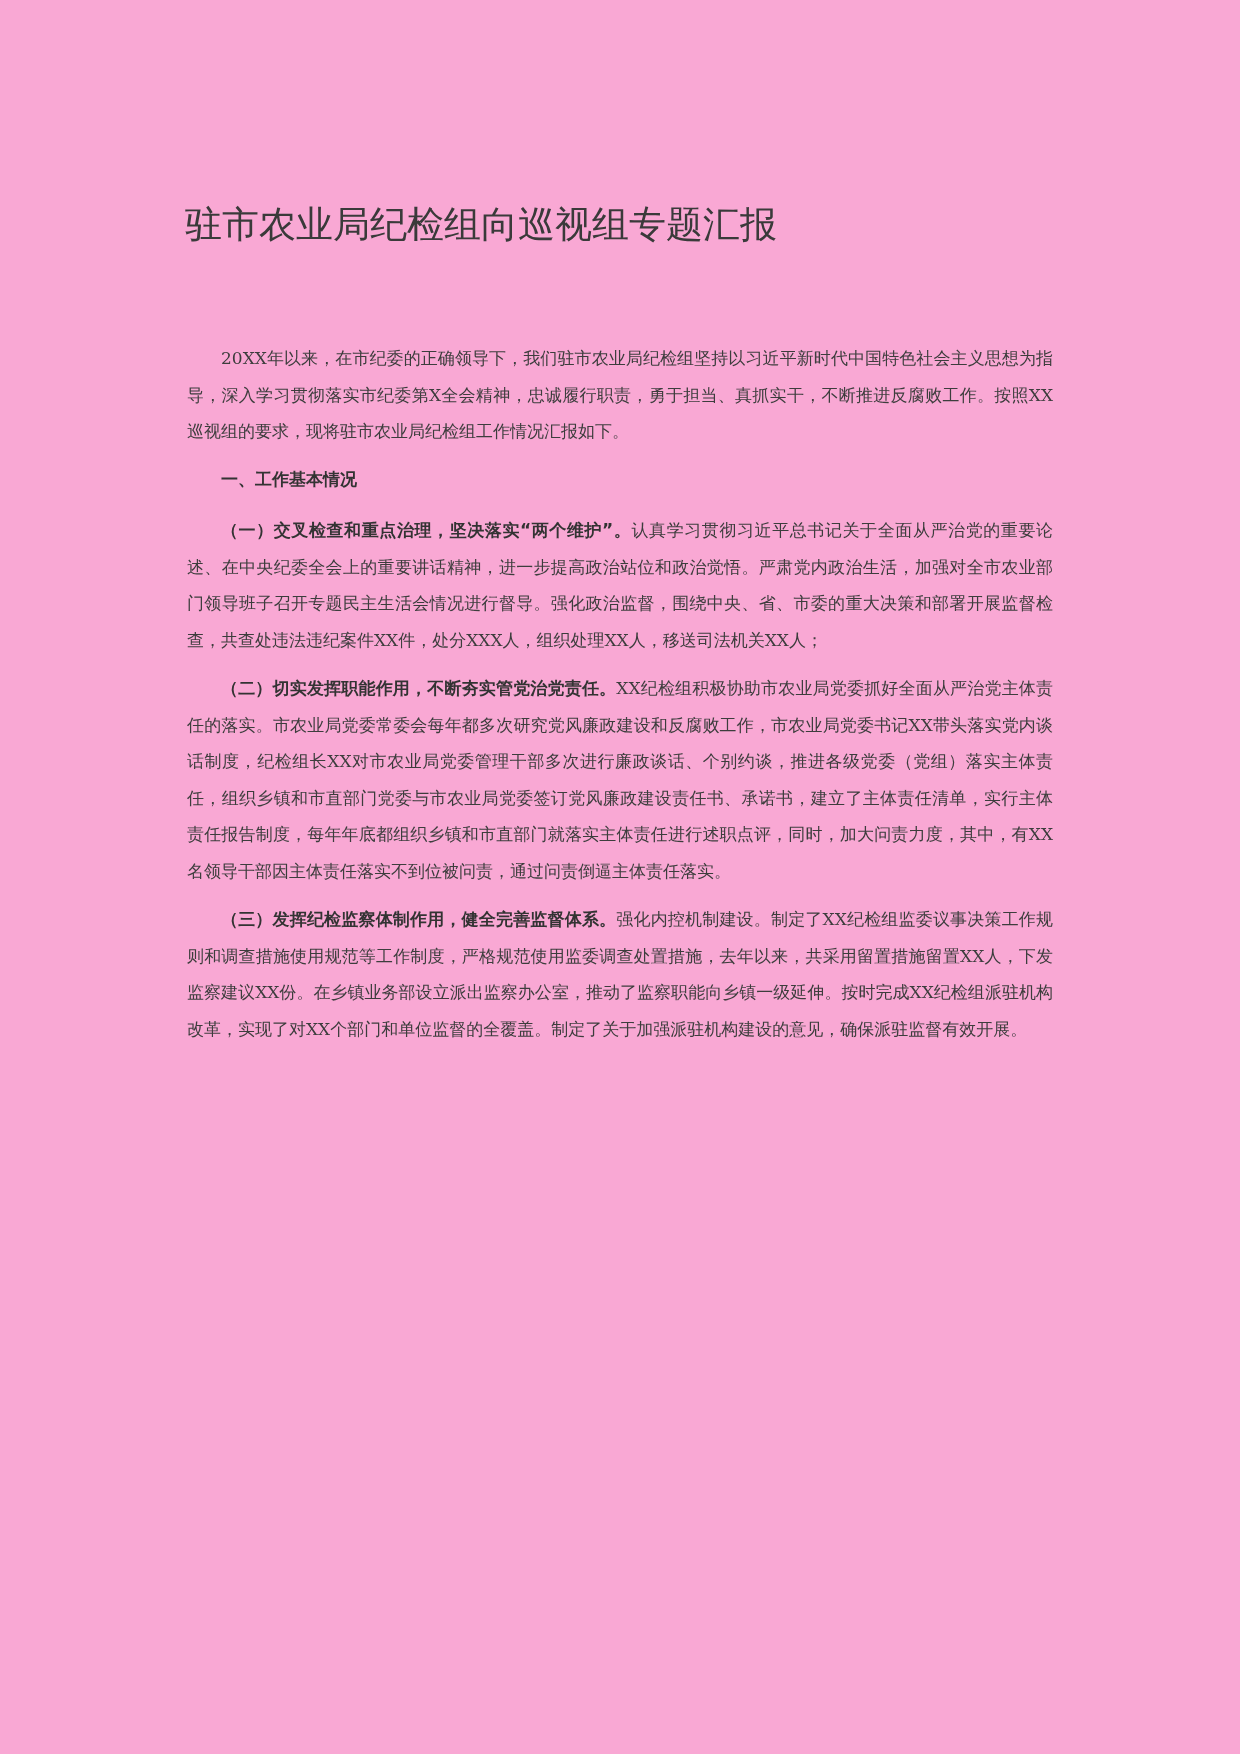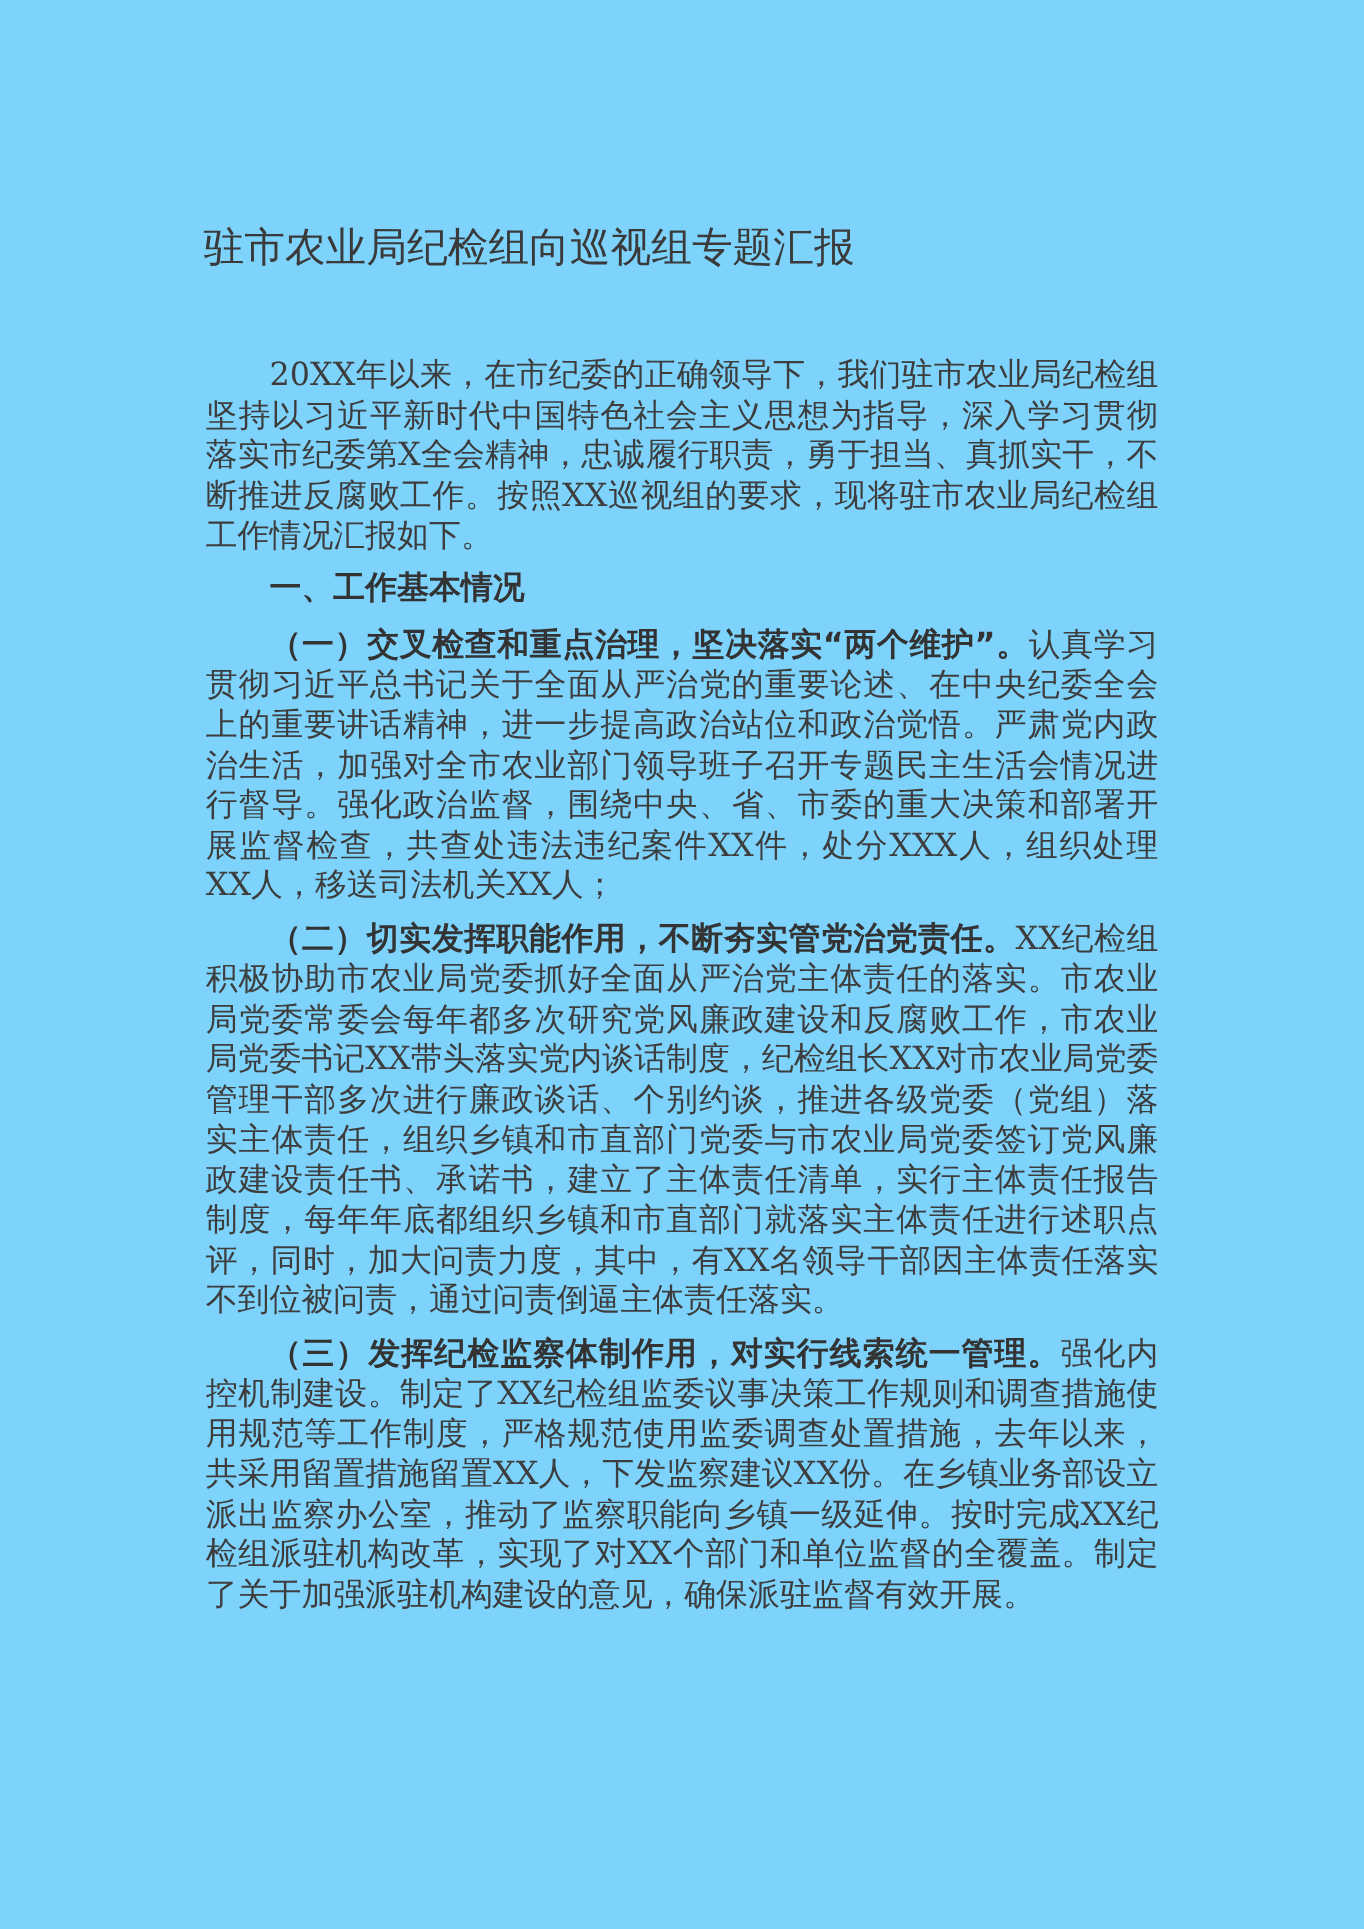--- a/index.html
+++ b/index.html
@@ -1,39 +1,39 @@
 <!DOCTYPE html>
 <html><head>
 <meta charset="utf-8">
 <style>
   html, body { margin: 0; padding: 0; background: #ffffff; }
   body { width: 1240px; height: 1754px; position: relative; overflow: hidden; }
-  .page { position: absolute; left: 0; top: 0; width: 1240px; height: 1754px; background: #7dd3fc; }
+  .page { position: absolute; left: 0; top: 0; width: 1240px; height: 1754px; background: #f9a8d4; }
   .title {
     position: absolute; left: 185px; top: 200px;
     font-family: "DejaVu Sans", sans-serif;
     font-size: 37px; color: #3a3a3a; letter-spacing: 0px; white-space: nowrap;
   }
   .body {
-    position: absolute; left: 187px; top: 322px; width: 866px;
+    position: absolute; left: 187px; top: 340px; width: 866px;
     font-family: "DejaVu Serif", serif;
-    font-size: 29px; line-height: 36.5px; color: #3d3d3d;
+    font-size: 17px; line-height: 36.5px; color: #3d3d3d;
     text-align: justify;
   }
   .body p { margin: 0 0 12px 0; text-indent: 2em; }
   .body p.heading { font-weight: bold; font-family: Liberation Serif, serif; color: #333; margin-bottom: 14px; }
   .body b { font-family: "DejaVu Sans", sans-serif; color: #333; }
 </style>
 </head>
 <body>
 
 <div class="page">
   <div class="title">驻市农业局纪检组向巡视组专题汇报</div>
 
   <div class="body">
     <p>20XX年以来，在市纪委的正确领导下，我们驻市农业局纪检组坚持以习近平新时代中国特色社会主义思想为指导，深入学习贯彻落实市纪委第X全会精神，忠诚履行职责，勇于担当、真抓实干，不断推进反腐败工作。按照XX巡视组的要求，现将驻市农业局纪检组工作情况汇报如下。</p>
     <p class="heading">一、工作基本情况</p>
 
     <p><b>（一）交叉检查和重点治理，坚决落实“两个维护”。</b><span>认真学习贯彻习近平总书记关于全面从严治党的重要论述、在中央纪委全会上的重要讲话精神，进一步提高政治站位和政治觉悟。严肃党内政治生活，加强对全市农业部门领导班子召开专题民主生活会情况进行督导。强化政治监督，围绕中央、省、市委的重大决策和部署开展监督检查，共查处违法违纪案件XX件，处分XXX人，组织处理XX人，移送司法机关XX人；</span></p>
     <p><b>（二）切实发挥职能作用，不断夯实管党治党责任。</b><span>XX纪检组积极协助市农业局党委抓好全面从严治党主体责任的落实。市农业局党委常委会每年都多次研究党风廉政建设和反腐败工作，市农业局党委书记XX带头落实党内谈话制度，纪检组长XX对市农业局党委管理干部多次进行廉政谈话、个别约谈，推进各级党委（党组）落实主体责任，组织乡镇和市直部门党委与市农业局党委签订党风廉政建设责任书、承诺书，建立了主体责任清单，实行主体责任报告制度，每年年底都组织乡镇和市直部门就落实主体责任进行述职点评，同时，加大问责力度，其中，有XX名领导干部因主体责任落实不到位被问责，通过问责倒逼主体责任落实。</span></p>
-    <p><b>（三）发挥纪检监察体制作用，对实行线索统一管理。</b><span>强化内控机制建设。制定了XX纪检组监委议事决策工作规则和调查措施使用规范等工作制度，严格规范使用监委调查处置措施，去年以来，共采用留置措施留置XX人，下发监察建议XX份。在乡镇业务部设立派出监察办公室，推动了监察职能向乡镇一级延伸。按时完成XX纪检组派驻机构改革，实现了对XX个部门和单位监督的全覆盖。制定了关于加强派驻机构建设的意见，确保派驻监督有效开展。</span></p>
+    <p><b>（三）发挥纪检监察体制作用，健全完善监督体系。</b><span>强化内控机制建设。制定了XX纪检组监委议事决策工作规则和调查措施使用规范等工作制度，严格规范使用监委调查处置措施，去年以来，共采用留置措施留置XX人，下发监察建议XX份。在乡镇业务部设立派出监察办公室，推动了监察职能向乡镇一级延伸。按时完成XX纪检组派驻机构改革，实现了对XX个部门和单位监督的全覆盖。制定了关于加强派驻机构建设的意见，确保派驻监督有效开展。</span></p>
   </div>
 </div>
 
 </body></html>

